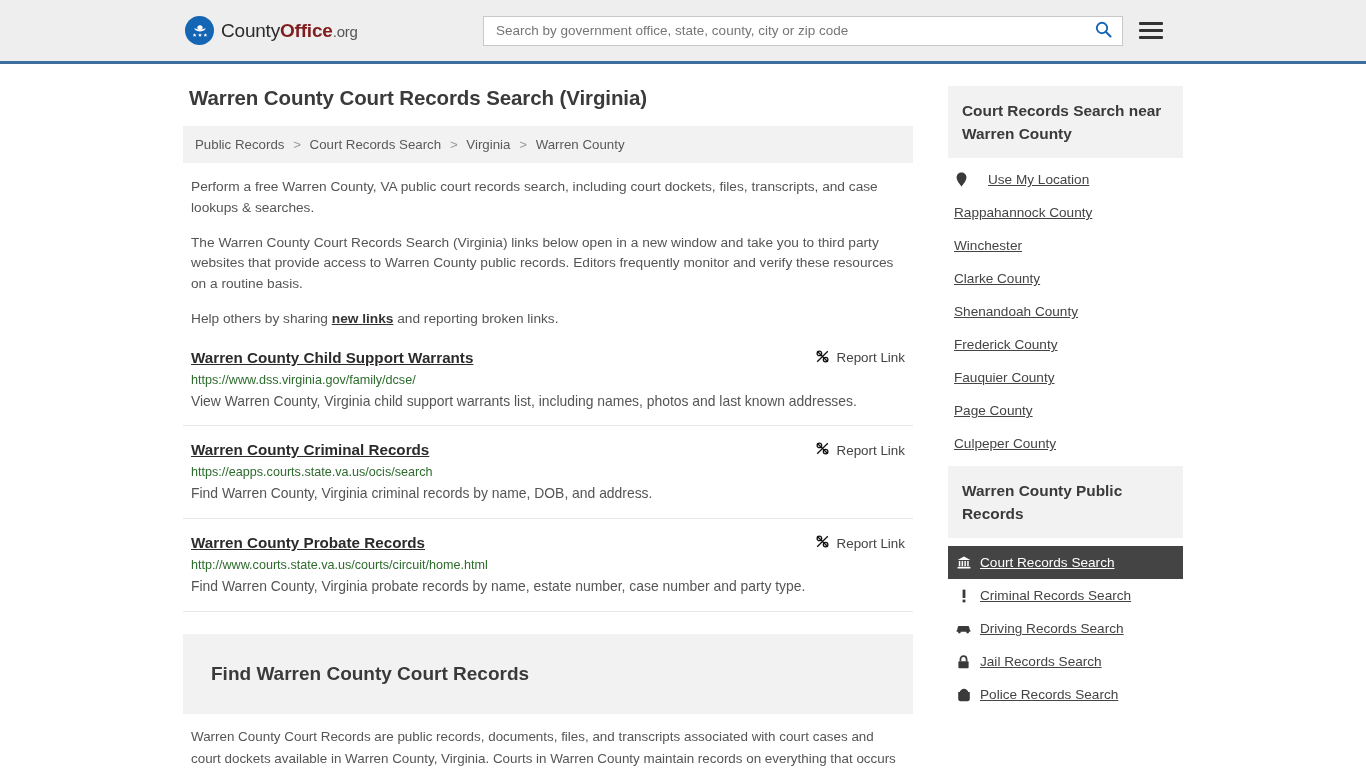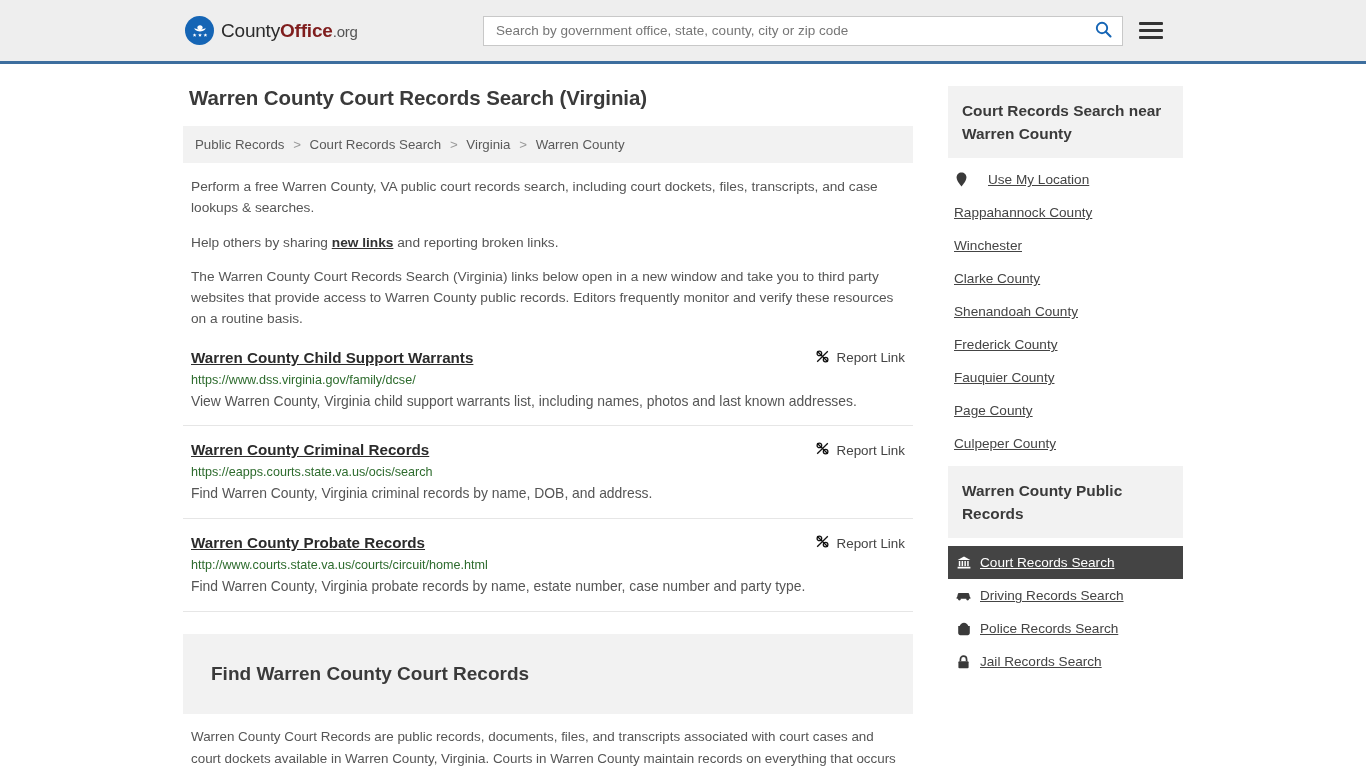--- a/index.html
+++ b/index.html
@@ -290,22 +290,22 @@
       <span class="sep">&gt;</span>
       <a>Court Records Search</a>
       <span class="sep">&gt;</span>
       <a>Virginia</a>
       <span class="sep">&gt;</span>
       <a>Warren County</a>
     </div>
 
     <div class="intro">
       <p>Perform a free Warren County, VA public court records search, including court dockets, files, transcripts, and case lookups &amp; searches.</p>
+      <p>The Warren County Court Records Search (Virginia) links below open in a new window and take you to third party websites that provide access to Warren County public records. Editors frequently monitor and verify these resources on a routine basis.</p>
       <p><span>Help others by sharing </span><a>new links</a><span> and reporting broken links.</span></p>
-      <p>The Warren County Court Records Search (Virginia) links below open in a new window and take you to third party websites that provide access to Warren County public records. Editors frequently monitor and verify these resources on a routine basis.</p>
     </div>
 
     <div class="results">
 
       <div class="result">
         <div class="result-head">
           <a class="result-title">Warren County Child Support Warrants</a>
           <div class="report-link">
             <span>
               <svg width="15" height="15" viewBox="0 0 15 15">
@@ -442,41 +442,50 @@
             <rect x="4.6" y="5.0" width="1.5" height="5.2" fill="currentColor"></rect>
             <rect x="7.4" y="5.0" width="1.5" height="5.2" fill="currentColor"></rect>
             <rect x="10.2" y="5.0" width="1.5" height="5.2" fill="currentColor"></rect>
             <rect x="0.6" y="10.8" width="12.8" height="1.7" fill="currentColor"></rect>
           </svg>
         </span>
         <a>Court Records Search</a>
       </li>
       <li class="pr-item">
         <span class="side-icon">
+          <svg width="6" height="14" viewBox="0 0 6 14">
+            <rect x="1.6" y="0.6" width="2.8" height="8.4" fill="currentColor"></rect>
+            <rect x="1.6" y="10.6" width="2.8" height="2.8" fill="currentColor"></rect>
+          </svg>
+        </span>
+        <a>Criminal Records Search</a>
+      </li>
+      <li class="pr-item">
+        <span class="side-icon">
           <svg width="16" height="11" viewBox="0 0 16 11">
             <path d="M1.2 7.2 L1.9 4.2 C2.1 3.3 2.6 2.8 3.5 2.8 L12.5 2.8 C13.4 2.8 13.9 3.3 14.1 4.2 L14.8 7.2 C15.2 7.3 15.4 7.6 15.4 8.0 L15.4 8.9 L0.6 8.9 L0.6 8.0 C0.6 7.6 0.8 7.3 1.2 7.2 Z" fill="currentColor"></path>
             <circle cx="3.6" cy="9.2" r="1.5" fill="currentColor"></circle>
             <circle cx="12.4" cy="9.2" r="1.5" fill="currentColor"></circle>
           </svg>
         </span>
         <a>Driving Records Search</a>
-      </li>
-      <li class="pr-item">
-        <span class="side-icon">
-          <svg width="14" height="14" viewBox="0 0 14 14">
-            <path d="M7 0.8 C9.0 0.8 10.7 2.1 11.3 4.0 L12.8 4.0 L12.8 11.0 C12.8 12.2 11.9 13.2 10.7 13.2 L3.3 13.2 C2.1 13.2 1.2 12.2 1.2 11.0 L1.2 4.0 L2.7 4.0 C3.3 2.1 5.0 0.8 7 0.8 Z" fill="currentColor"></path>
-          </svg>
-        </span>
-        <a>Police Records Search</a>
       </li>
       <li class="pr-item">
         <span class="side-icon">
           <svg width="13" height="14" viewBox="0 0 13 14">
             <path d="M3.4 6.2 L3.4 4.4 C3.4 2.6 4.8 1.2 6.5 1.2 C8.2 1.2 9.6 2.6 9.6 4.4 L9.6 6.2" fill="none" stroke="currentColor" stroke-width="1.7"></path>
             <rect x="1.4" y="6.2" width="10.2" height="7.0" rx="1" fill="currentColor"></rect>
           </svg>
         </span>
         <a>Jail Records Search</a>
       </li>
+      <li class="pr-item">
+        <span class="side-icon">
+          <svg width="14" height="14" viewBox="0 0 14 14">
+            <path d="M7 0.8 C9.0 0.8 10.7 2.1 11.3 4.0 L12.8 4.0 L12.8 11.0 C12.8 12.2 11.9 13.2 10.7 13.2 L3.3 13.2 C2.1 13.2 1.2 12.2 1.2 11.0 L1.2 4.0 L2.7 4.0 C3.3 2.1 5.0 0.8 7 0.8 Z" fill="currentColor"></path>
+          </svg>
+        </span>
+        <a>Police Records Search</a>
+      </li>
     </ul>
 
   </div>
 </div>
 
 </body></html>

